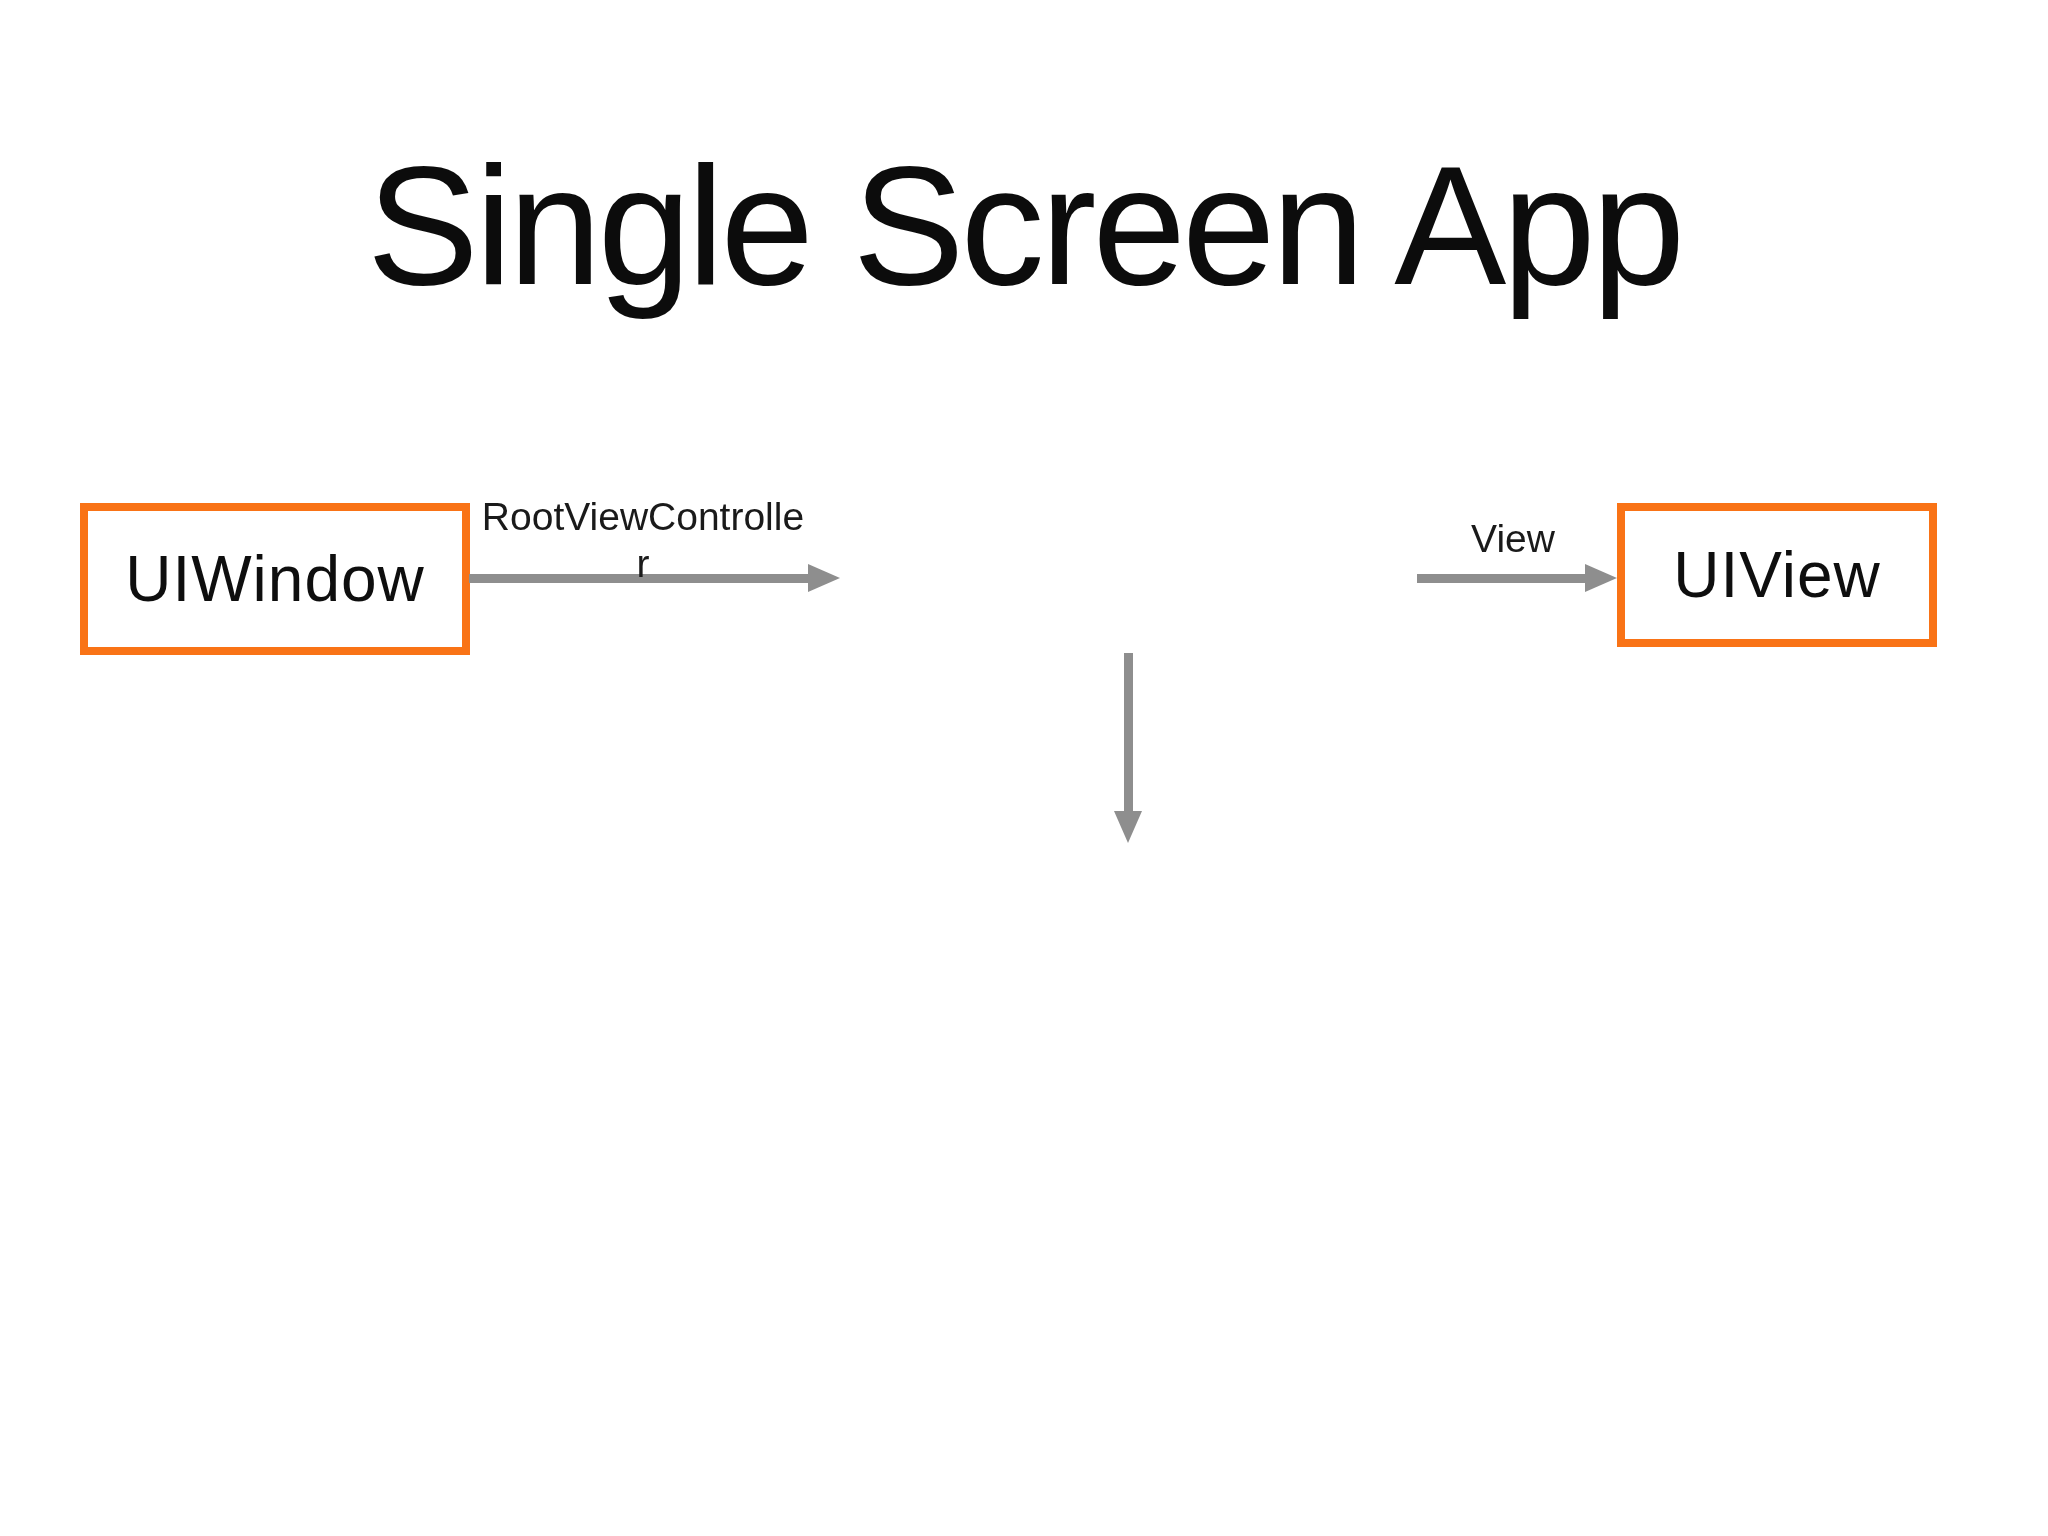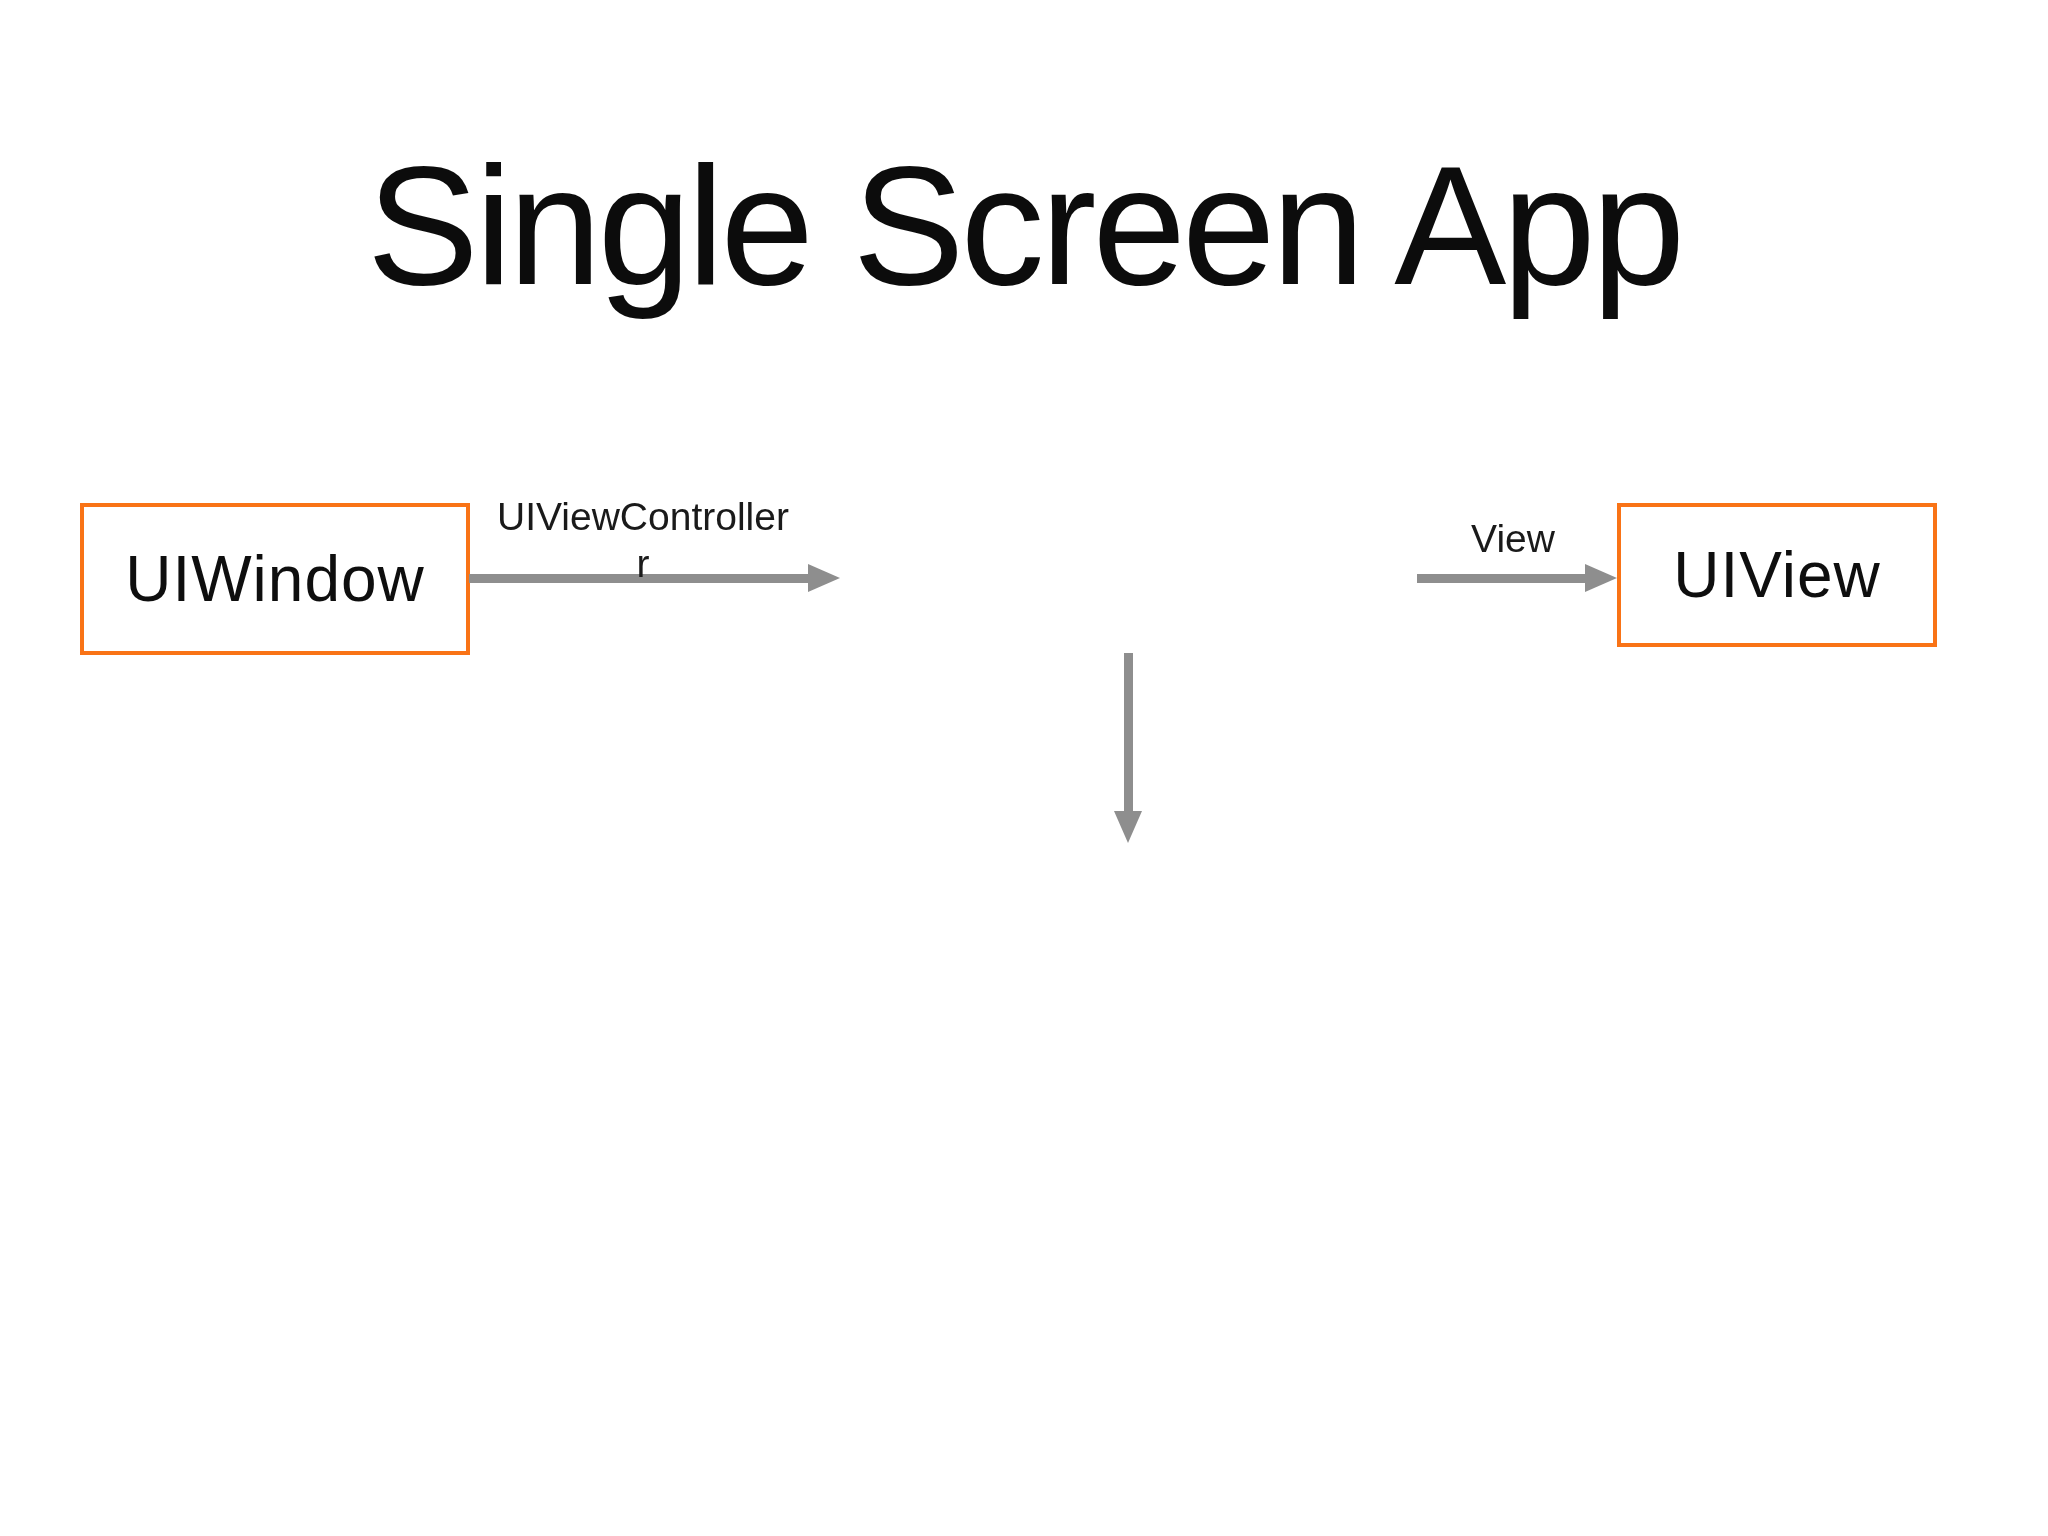--- a/index.html
+++ b/index.html
@@ -26,21 +26,21 @@
     font-size: 168px;
     font-weight: 300;
     letter-spacing: -4px;
     color: #0c0c0c;
     white-space: nowrap;
   }
   .node {
     position: absolute;
     box-sizing: border-box;
     background: #ffffff;
-    border: 4px solid #f97316;
+    border: 8px solid #f97316;
     display: flex;
     align-items: center;
     justify-content: center;
   }
   .node .node-label {
     font-size: 64px;
     letter-spacing: 1px;
     color: #0e0e0e;
     white-space: nowrap;
   }
@@ -96,21 +96,21 @@
   <div class="title">Single Screen App</div>
 
   <div class="node" id="node-uiwindow">
     <span class="node-label">UIWindow</span>
   </div>
 
   <div>
     <div class="arrow-shaft-h" style="left: 469px; top: 574px; width: 342px;"></div>
     <div class="arrowhead-right" style="left: 808px; top: 564px;"></div>
     <div class="edge-label" id="label-rootvc">
-      <div>UIViewController</div>
+      <div>RootViewControlle</div>
       <div>r</div>
     </div>
   </div>
 
 
   <div>
     <div class="arrow-shaft-h" style="left: 1417px; top: 574px; width: 170px;"></div>
     <div class="arrowhead-right" style="left: 1585px; top: 564px;"></div>
     <div class="edge-label" id="label-view">View</div>
   </div>

